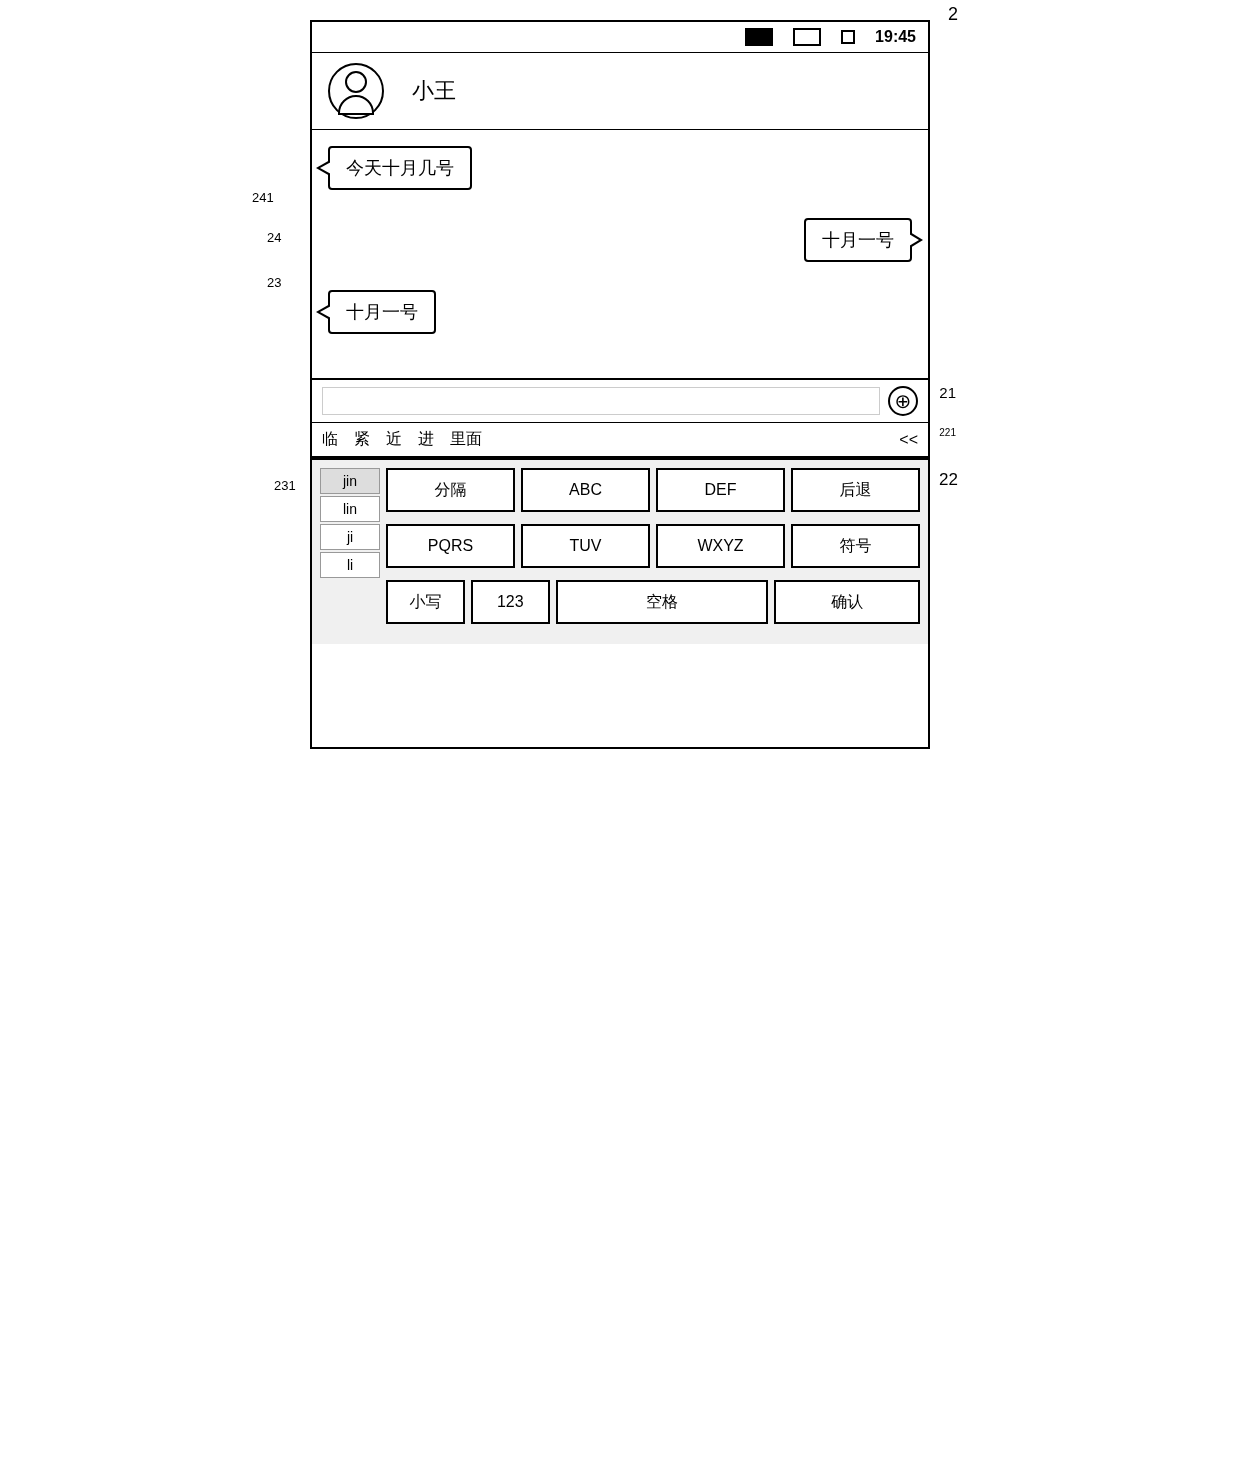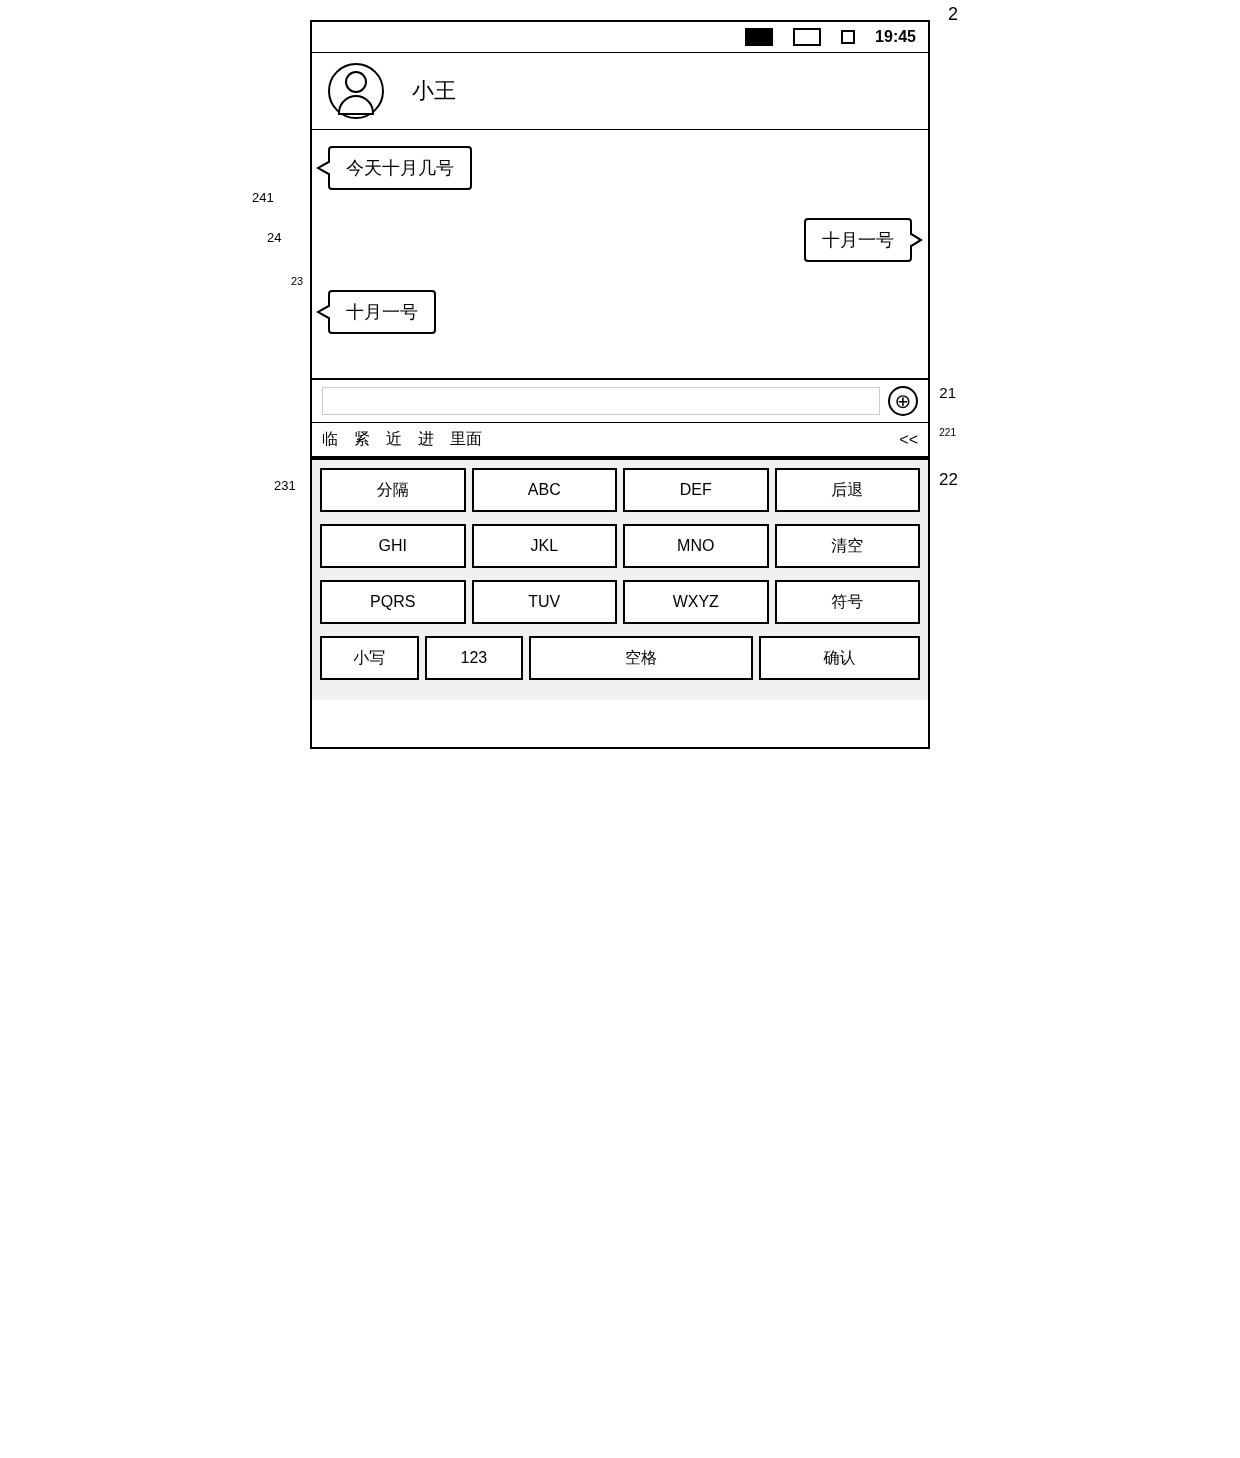--- a/index.html
+++ b/index.html
@@ -240,21 +240,21 @@
       margin-bottom: 6px;
       align-items: stretch;
     }
     .key {
       border: 2px solid #000;
       background: #fff;
       display: flex;
       align-items: center;
       justify-content: center;
       font-size: 16px;
-      padding: 8px 16px;
+      padding: 8px 4px;
       cursor: pointer;
       min-width: 40px;
       min-height: 44px;
     }
     .key.wide {
       flex: 2;
     }
     .key.wider {
       flex: 3;
     }
@@ -321,21 +321,21 @@
     </div>
 
     <div class="chat-row" style="margin-top:10px;">
       <div class="bubble-left">
         <span>十月一号</span>
       </div>
     </div>
 
     <div style="position:absolute; left:-60px; top:60px; font-size:13px;">241</div>
     <div style="position:absolute; left:-45px; top:100px; font-size:13px;">24</div>
-    <div style="position:absolute; left:-45px; top:145px; font-size:11px;margin-left:24px;">23</div>
+    <div style="position:absolute; left:-45px; top:145px; font-size:13px;">23</div>
   </div>
 
   <div class="input-bar-section">
 
     <div class="input-bar">
       <div class="input-field"></div>
       <div class="add-btn">⊕</div>
 
       <span style="position:absolute; right:-28px; top:4px; font-size:15px;text-align:center;">21</span>
     </div>
@@ -351,33 +351,33 @@
       <span style="position:absolute; right:-32px; top:2px; font-size:10px;">221</span>
     </div>
   </div>
 
   <div class="keyboard" style="position:relative;">
 
     <span style="position:absolute; right:-30px; top:10px; font-size:17px;">22</span>
 
     <div class="key-row">
 
+      <div class="candidate-col" style="row-span:3;">
+        <div class="candidate-item active">jin</div>
+        <div class="candidate-item">lin</div>
+        <div class="candidate-item">ji</div>
+        <div class="candidate-item">li</div>
+      </div>
 
       <div style="flex:1; display:flex; flex-direction:column; gap:6px;">
         <div class="key-row">
           <div class="key wide">分隔</div>
           <div class="key wide">ABC</div>
           <div class="key wide">DEF</div>
           <div class="key wide">后退</div>
-        </div>
-        <div class="key-row">
-          <div class="key wide">GHI</div>
-          <div class="key wide">JKL</div>
-          <div class="key wide">MNO</div>
-          <div class="key wide">清空</div>
         </div>
         <div class="key-row">
           <div class="key wide">PQRS</div>
           <div class="key wide">TUV</div>
           <div class="key wide">WXYZ</div>
           <div class="key wide">符号</div>
         </div>
         <div class="key-row">
           <div class="key narrow">小写</div>
           <div class="key narrow">123</div>

